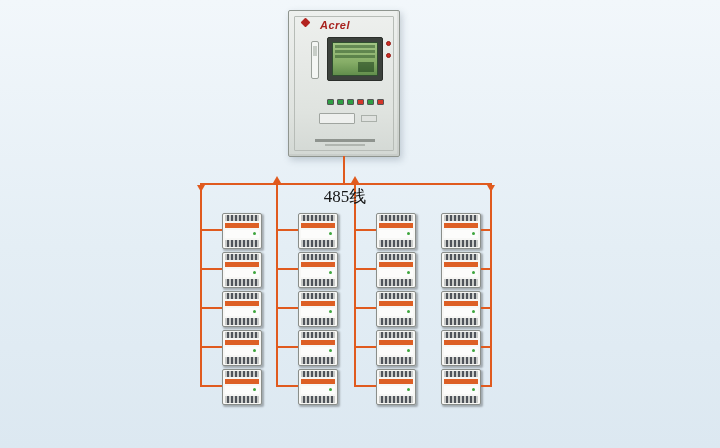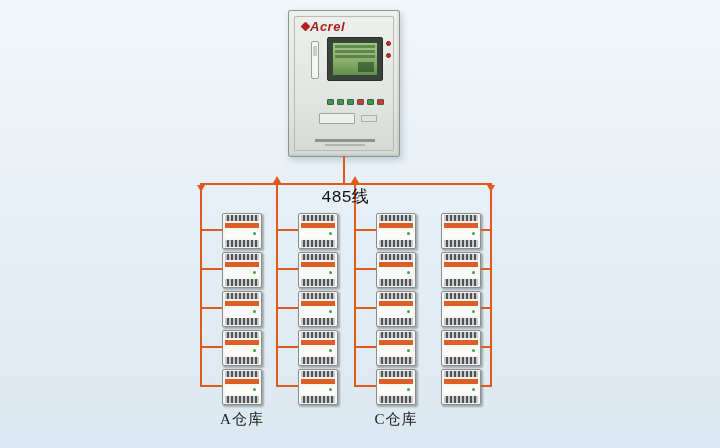--- a/index.html
+++ b/index.html
@@ -8,22 +8,22 @@
   #stage{position:relative;width:720px;height:448px;
     background:linear-gradient(180deg,#f2f7fb 0%,#e4eef5 55%,#dce8f1 100%)}
 
   
   .cabinet{position:absolute;left:288px;top:10px;width:112px;height:147px;
     background:linear-gradient(180deg,#eef0ee 0%,#dfe3df 70%,#d3d8d4 100%);
     border:1px solid #8f958f;border-radius:2px;
     box-shadow:inset -2px -2px 0 rgba(0,0,0,.05),2px 3px 7px rgba(60,80,100,.25)}
   .cab-inner{position:absolute;left:5px;top:5px;right:5px;bottom:5px;
     border:1px solid #b7bcb7;border-radius:1px}
-  .brand{position:absolute;left:13px;top:8px;font-size:13px;font-weight:bold;
-    font-style:italic;letter-spacing:.5px;display:flex;align-items:center;gap:1px}
+  .brand{position:absolute;left:13px;top:8px;font-size:11px;font-weight:bold;
+    font-style:italic;letter-spacing:.5px;display:flex;gap:11px}
   .brand-mark{display:inline-block;width:7px;height:7px;transform:rotate(45deg);
     background:#b3231f;border-radius:1px}
   .indicator{position:absolute;left:22px;top:30px;width:8px;height:38px;
     background:#f4f6f4;border:1px solid #9aa09a;border-radius:2px}
   .indicator i{position:absolute;left:1px;right:1px;top:4px;height:10px;background:#c7cdc7;display:block}
   .screen-bezel{position:absolute;left:38px;top:26px;width:56px;height:44px;
     background:#3c413c;border:1px solid #2a2e2a;border-radius:2px}
   .screen{position:absolute;left:4px;top:4px;right:4px;bottom:4px;border:1px solid #2f4f2f;overflow:hidden}
   .scr-row{height:3px;margin:2px 2px 0;background:rgba(30,70,30,.45)}
   .scr-block{position:absolute;right:3px;bottom:3px;width:16px;height:10px;background:rgba(25,60,25,.55)}
@@ -37,21 +37,21 @@
   .vent2{position:absolute;left:72px;top:104px;width:16px;height:7px;background:#dfe2df;border:1px solid #aab0aa}
   .plate1{position:absolute;left:26px;top:128px;width:60px;height:3px;background:#8f948f}
   .plate2{position:absolute;left:36px;top:133px;width:40px;height:2px;background:#b0b5b0}
 
   
   #network div{position:absolute}
   .bus-h,.bus-v,.bus-stub{background:#e05a1e}
   .arrow-up{width:0;height:0;border-left:4px solid transparent;border-right:4px solid transparent;border-bottom:7px solid #e05a1e}
   .arrow-down{width:0;height:0;border-left:4px solid transparent;border-right:4px solid transparent;border-top:7px solid #e05a1e}
   .bus-label{position:absolute;left:295px;top:185px;width:100px;text-align:center;
-    font-family:Liberation Mono, monospace;font-size:17px;color:#151515}
+    font-family:Liberation Serif, serif;font-size:17px;color:#151515}
 
   
   .device{width:40px;height:36px;background:#f7f7f5;border:1px solid #8a8e8a;border-radius:2px;
     box-shadow:1.5px 1.5px 2px rgba(0,0,0,.28)}
   .device .term{position:absolute;left:2px;right:2px;height:6px;
     background:repeating-linear-gradient(90deg,#caccca 0 2px,#50545a 2px 4px)}
   .device .term.top{top:1px}
   .device .term.bot{bottom:1px;height:7px}
   .device .stripe{position:absolute;top:9px;left:2px;right:2px;height:5px;background:#dd5f25}
   .device .dbody{position:absolute;top:16px;left:2px;right:2px;bottom:10px;background:#fcfcfb}
@@ -328,16 +328,14 @@
           <div class="ln"></div>
           <div class="dot"></div>
         </div>
         <div class="term bot"></div>
       </div>
       <div class="bus-stub" style="left: 481px; top: 385px; width: 11px; height: 2px; background: rgb(224, 90, 30);"></div>
     </div>
 
   <div class="bus-label">485线</div>
 
-  <div class="col-label" style="left:192px">A仓库</div>
-  <div class="col-label" style="left:346px">C仓库</div>
 
 </div>
 
 </body></html>

